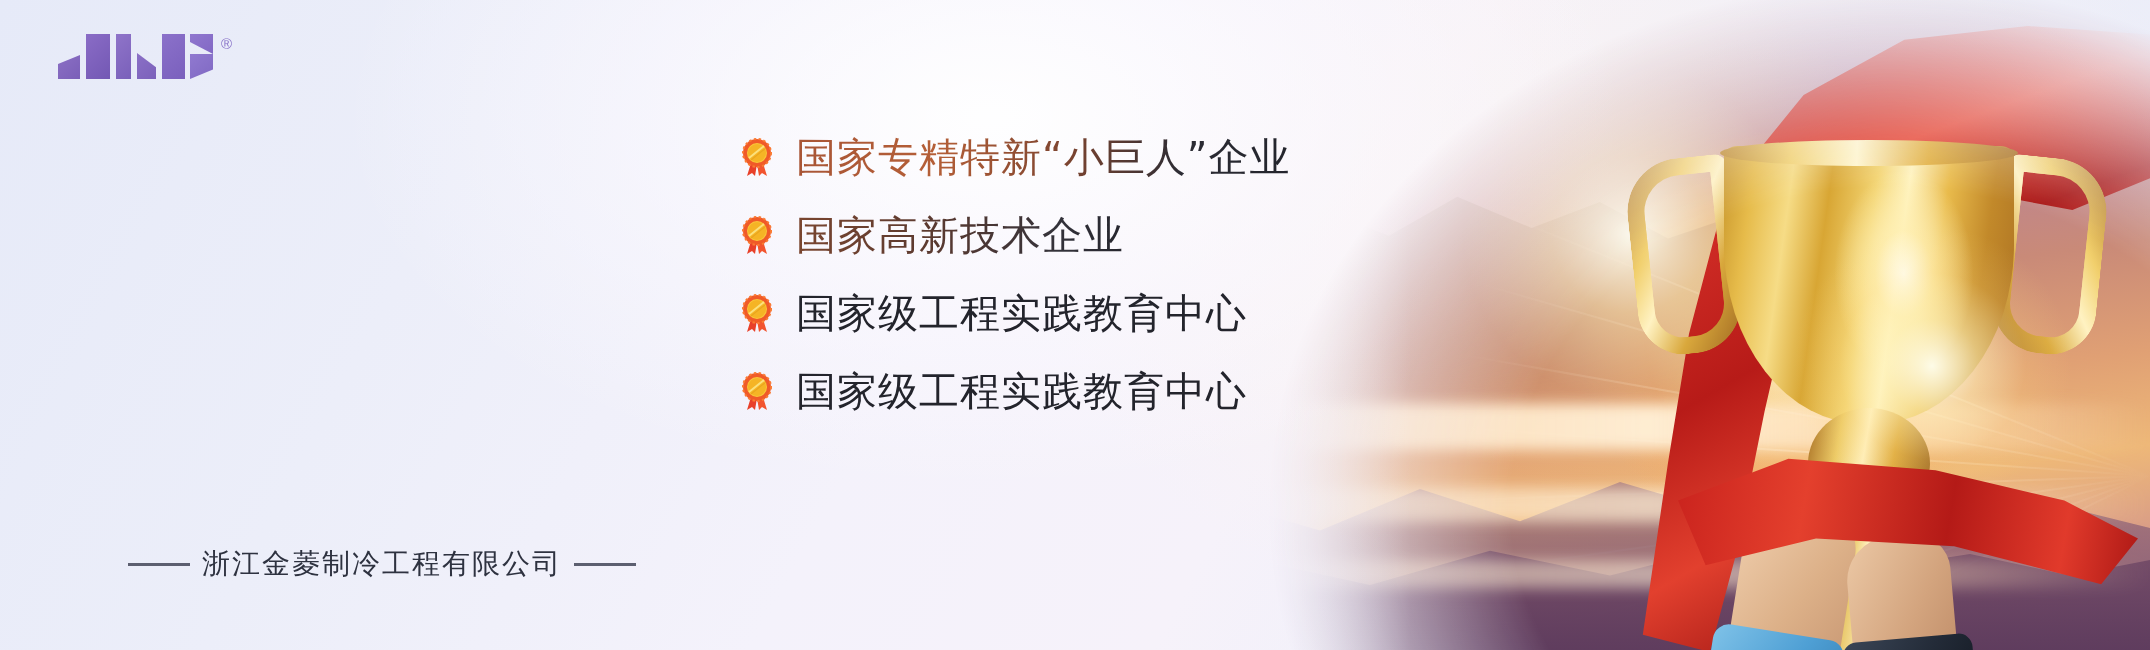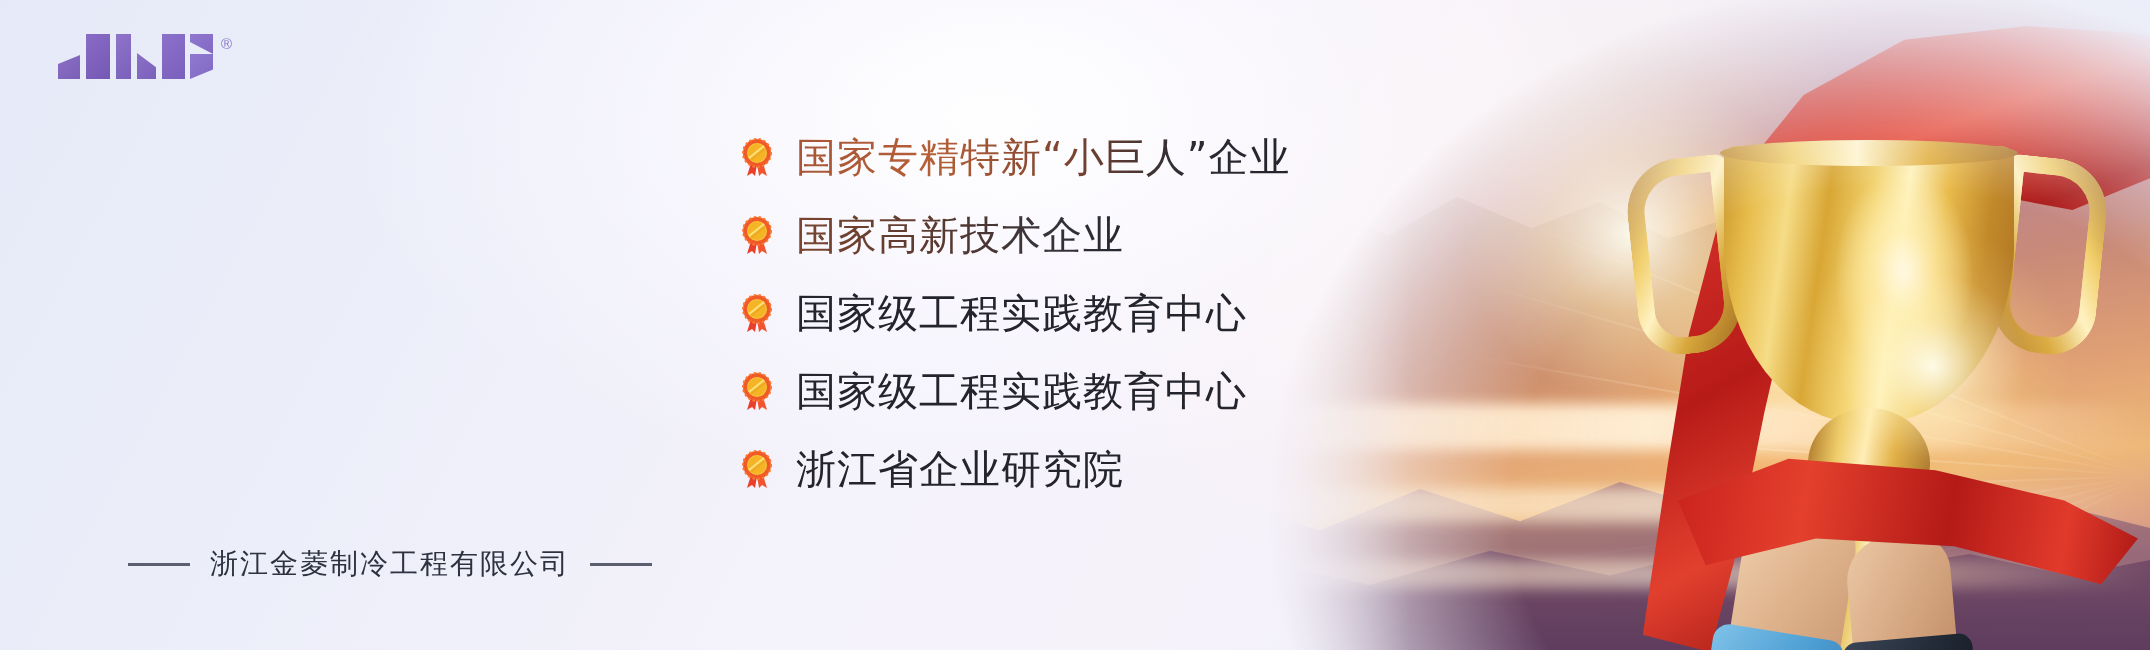--- a/index.html
+++ b/index.html
@@ -37,21 +37,21 @@
     font-weight:700;
     background:linear-gradient(116deg,#3e2a26 0%,#4a302a 16%,#7a4028 34%,#e8873a 47%,#f5a33c 52%,#b2552c 62%,#5e352a 78%,#3c2724 100%);
     -webkit-background-clip:text;background-clip:text;
     color:transparent;-webkit-text-fill-color:transparent;
     white-space:nowrap;
   }
 
   
   .company-line{
     position:absolute;left:128px;top:545px;
-    display:flex;align-items:center;gap:20px;
+    display:flex;align-items:center;gap:12px;
   }
   .dash{width:62px;height:3px;background:#5c5f70;}
   .company-name{
     font-size:28px;color:#2e3240;letter-spacing:2px;white-space:nowrap;
     font-family:"DejaVu Sans","Liberation Sans",sans-serif;
   }
 
   
   .honor-list{position:absolute;left:740px;top:118px;}
   .honor-item{display:flex;align-items:center;height:78px;}
@@ -324,30 +324,15 @@
           <circle cx="17" cy="16" r="14" fill="none" stroke="#fa7a32" stroke-width="2" stroke-dasharray="2.4 2.4"></circle>
           <circle cx="17" cy="16" r="10" fill="#f9c63a"></circle>
           <circle cx="17" cy="16" r="9" fill="#f5b425"></circle>
           <path d="M9 21 L24 9" stroke="#fde98c" stroke-width="2" opacity=".85"></path>
           <path d="M11 23 L26 11" stroke="#e29b18" stroke-width="1.2" opacity=".6"></path>
         </svg>
       </span>
       <span class="honor-text">国家级工程实践教育中心</span>
     </div>
 
-    <div class="honor-item dark">
-      <span class="medal">
-        <svg viewBox="0 0 34 40">
-          <path d="M11 26 L7 39 L12 36 L15 39 L17 27Z" fill="#e8402a"></path>
-          <path d="M23 26 L27 39 L22 36 L19 39 L17 27Z" fill="#f2542f"></path>
-          <circle cx="17" cy="16" r="14" fill="#f05a28"></circle>
-          <circle cx="17" cy="16" r="14" fill="none" stroke="#fa7a32" stroke-width="2" stroke-dasharray="2.4 2.4"></circle>
-          <circle cx="17" cy="16" r="10" fill="#f9c63a"></circle>
-          <circle cx="17" cy="16" r="9" fill="#f5b425"></circle>
-          <path d="M9 21 L24 9" stroke="#fde98c" stroke-width="2" opacity=".85"></path>
-          <path d="M11 23 L26 11" stroke="#e29b18" stroke-width="1.2" opacity=".6"></path>
-        </svg>
-      </span>
-      <span class="honor-text">浙江省企业研究院</span>
-    </div>
 
   </div>
 </div>
 
 </body></html>

